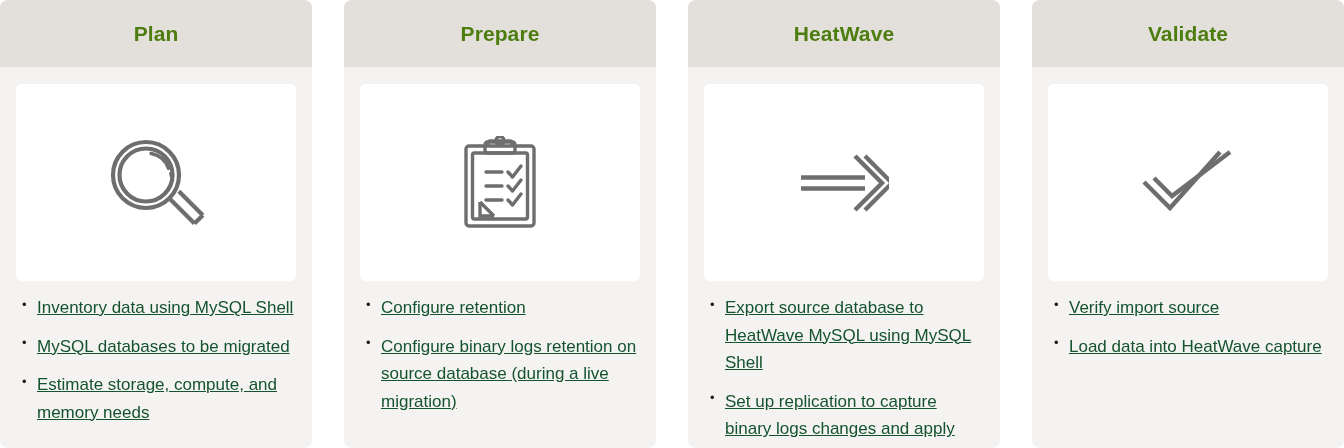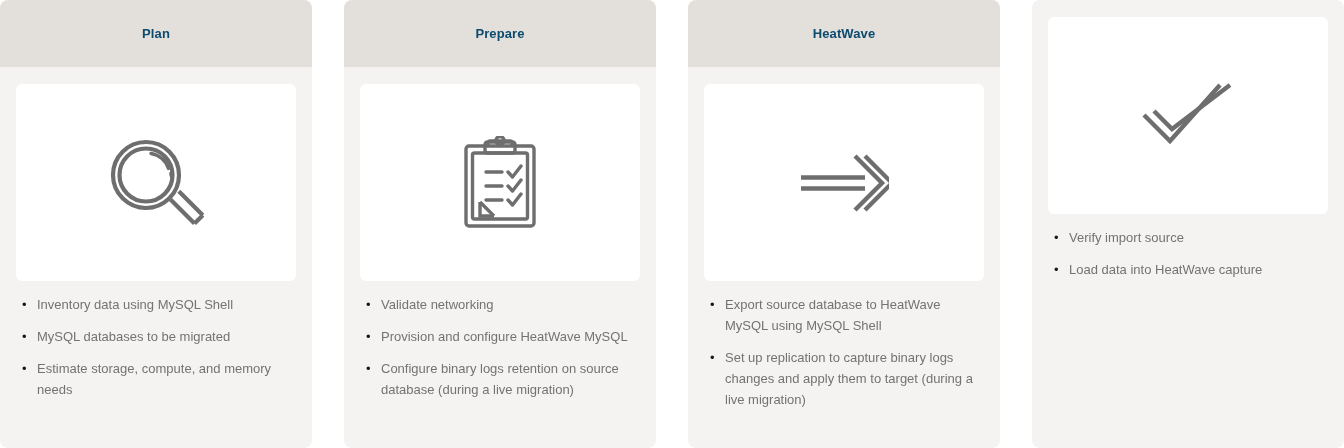--- a/index.html
+++ b/index.html
@@ -37,23 +37,23 @@
   .card-header {
     height: 67px;
     flex: 0 0 67px;
     background: #e3e0db;
     display: flex;
     align-items: center;
     justify-content: center;
   }
 
   .card-header-title {
-    font-size: 13px;
+    font-size: 21px;
     font-weight: bold;
-    color: #0c4a6e;
+    color: #4d7c0f;
     letter-spacing: 0.1px;
   }
 
   .icon-panel {
     margin: 17px 16px 0 16px;
     height: 197px;
     flex: 0 0 197px;
     background: #ffffff;
     border-radius: 6px;
     display: flex;
@@ -69,23 +69,24 @@
     list-style: none;
     margin: 0;
     padding: 13px 14px 10px 22px;
     flex: 1 1 auto;
   }
 
   .bullet-item {
     position: relative;
     padding-left: 15px;
     margin-bottom: 11px;
-    font-size: 13px;
+    font-size: 17px;
     line-height: 1.62;
-    color: #737373;
+    color: #14532d;
+    text-decoration: underline;
   }
 
   .bullet-item:last-child {
     margin-bottom: 0;
   }
 
   .bullet-item::before {
     content: "\2022";
     position: absolute;
     left: 0;
@@ -141,22 +142,21 @@
           <line x1="25" y1="36" x2="41" y2="36" stroke-linecap="round"></line>
           <line x1="25" y1="50" x2="41" y2="50" stroke-linecap="round"></line>
           <line x1="25" y1="64" x2="41" y2="64" stroke-linecap="round"></line>
           <path d="M47 36 L51.5 41 L60 30" stroke-linecap="round" stroke-linejoin="round"></path>
           <path d="M47 50 L51.5 55 L60 44" stroke-linecap="round" stroke-linejoin="round"></path>
           <path d="M47 64 L51.5 69 L60 58" stroke-linecap="round" stroke-linejoin="round"></path>
         </svg>
       </span>
     </div>
     <ul class="bullet-list">
-      <li class="bullet-item">Validate networking</li>
-      <li class="bullet-item">Provision and configure HeatWave MySQL</li>
+      <li class="bullet-item">Configure retention</li>
       <li class="bullet-item">Configure binary logs retention on source database (during a live migration)</li>
     </ul>
   </section>
 
   <section class="phase-card">
     <div class="card-header">
       <span class="card-header-title">HeatWave</span>
     </div>
     <div class="icon-panel">
       <span>
@@ -168,20 +168,23 @@
         </svg>
       </span>
     </div>
     <ul class="bullet-list">
       <li class="bullet-item">Export source database to HeatWave MySQL using MySQL Shell</li>
       <li class="bullet-item">Set up replication to capture binary logs changes and apply them to target (during a live migration)</li>
     </ul>
   </section>
 
   <section class="phase-card">
+    <div class="card-header">
+      <span class="card-header-title">Validate</span>
+    </div>
     <div class="icon-panel">
       <span>
         <svg width="96" height="76" viewBox="0 0 96 76" fill="none" stroke="#6e6e6e" stroke-width="4.4">
           <path d="M4 37 L30 63 L80 7" stroke-linecap="butt" stroke-linejoin="miter"></path>
           <path d="M14 33 L32 51 L90 7" stroke-linecap="butt" stroke-linejoin="miter"></path>
         </svg>
       </span>
     </div>
     <ul class="bullet-list">
       <li class="bullet-item">Verify import source</li>

